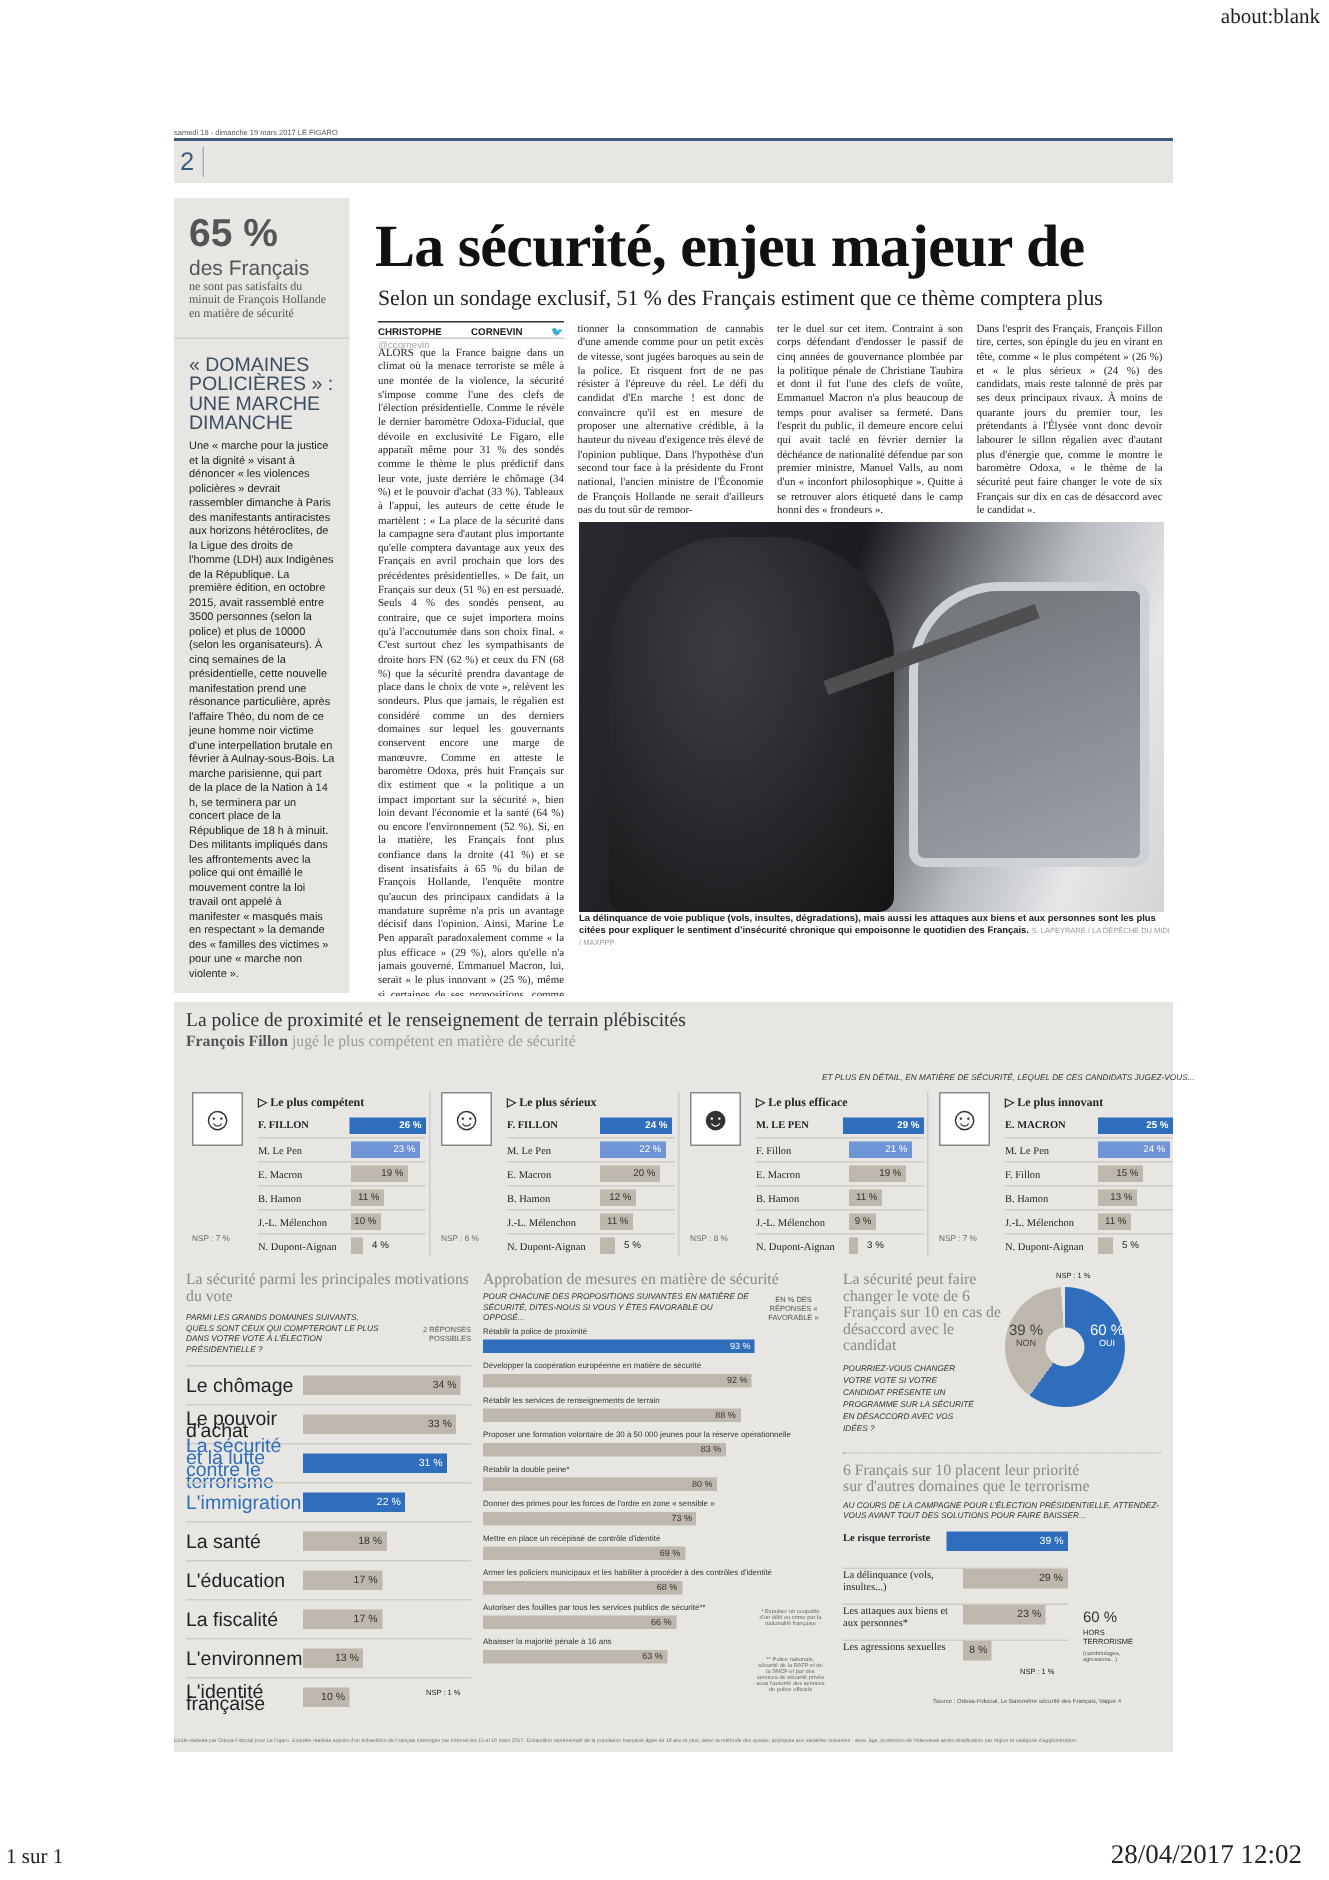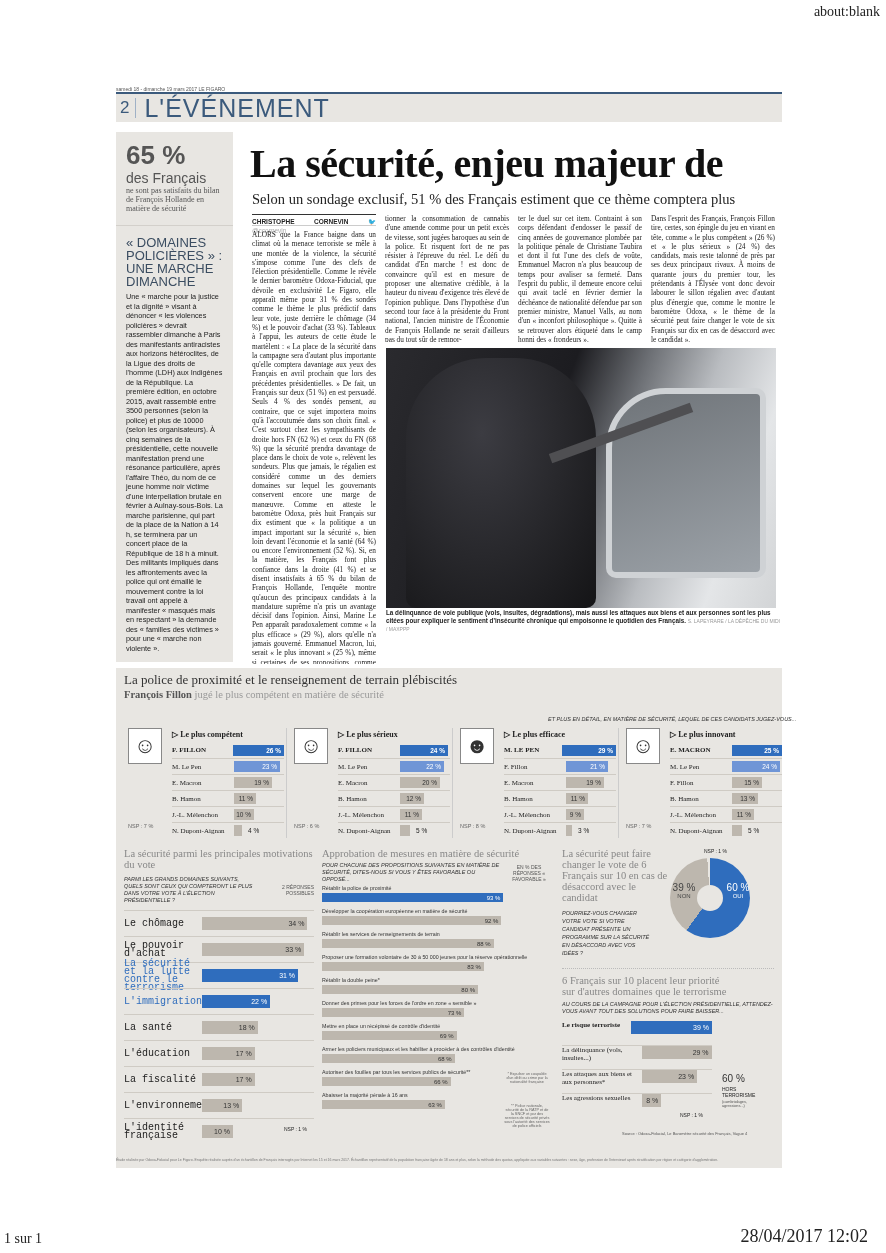--- a/index.html
+++ b/index.html
@@ -41,47 +41,46 @@
 .p-title{position:absolute;left:48px;top:2px;font-size:8px;font-weight:bold;font-family:"Liberation Serif",serif}
 .p-row{position:absolute;left:48px;height:16px;width:112px;border-top:1px solid #cfcbc4;font-size:7px;font-family:"Liberation Serif",serif;display:flex;align-items:center}
 .p-row .nm{width:62px;white-space:nowrap}
 .p-bar{height:11px;display:flex;align-items:center;justify-content:flex-end;font-family:"Liberation Sans",sans-serif;font-size:6.5px;padding-right:3px;color:#333}
 .p-nsp{position:absolute;left:4px;top:95px;font-size:5.5px;color:#666;font-family:"Liberation Sans",sans-serif}
 .vd{position:absolute;top:60px;width:1px;height:110px;background:#ccc}
 .sec{position:absolute;top:180px;font-family:"Liberation Sans",sans-serif}
 .sec-title{font-family:"Liberation Serif",serif;font-size:10.5px;color:#888;line-height:11px}
 .sec-q{font-style:italic;font-size:5.5px;line-height:7px;color:#333;text-transform:uppercase;margin-top:6px}
 .row1{position:absolute;left:0;width:190px;height:26px;border-top:1px solid #cfcbc4;display:flex;align-items:center}
-.row1 .lb{width:78px;font-size:10px;font-family:Liberation Mono, monospace;line-height:8px}
+.row1 .lb{width:78px;font-size:13px;font-family:Liberation Sans, sans-serif;line-height:8px}
 .bar1{height:13px;display:flex;align-items:center;justify-content:flex-end;font-size:7px;padding-right:3px;color:#333}
 .row2{position:absolute;left:0;width:228px}
 .row2 .lb{font-size:5.3px;color:#333;margin-bottom:2px;white-space:nowrap}
 .bar2{height:9px;display:flex;align-items:center;justify-content:flex-end;font-size:6px;padding-right:3px;color:#333}
 .donut{position:absolute;left:108px;top:10px;width:80px;height:80px;border-radius:50%;background:conic-gradient(#2f6dbd 0 216deg,#bdb7ae 216deg 356deg,#e8e6e2 356deg 360deg)}
 .donut .hole{position:absolute;left:27px;top:27px;width:26px;height:26px;border-radius:50%;background:#e8e6e2}
 .row3{position:absolute;left:0;width:150px;height:22px;border-top:1px solid #cfcbc4;display:flex;align-items:flex-start}
 .row3 .lb{width:80px;font-size:7px;font-family:"Liberation Serif",serif;line-height:8px}
 .fine{position:absolute;left:0;top:490px;width:666px;font-size:3.5px;color:#777;line-height:5px;font-family:"Liberation Sans",sans-serif}
 </style>
 </head>
 <body>
 
 <div class="print-hdr">about:blank</div>
 
 <div class="page">
   <div class="dateline">samedi 18 - dimanche 19 mars 2017 LE FIGARO</div>
   <div class="rubrique">
     <span class="num">2</span>
-    <span class="name">L'ÉVÉNEMENT</span>
   </div>
 
   <div class="sidebar">
     <div class="big65">65 %</div>
     <div class="s-fr">des Français</div>
-    <div class="s-sub">ne sont pas satisfaits du bilan de François Hollande en matière de sécurité</div>
+    <div class="s-sub">ne sont pas satisfaits du minuit de François Hollande en matière de sécurité</div>
     <div class="s-line"></div>
     <div class="viol">« DOMAINES POLICIÈRES » : UNE MARCHE DIMANCHE</div>
     <div class="viol-body">Une « marche pour la justice et la dignité » visant à dénoncer « les violences policières » devrait rassembler dimanche à Paris des manifestants antiracistes aux horizons hétéroclites, de la Ligue des droits de l'homme (LDH) aux Indigènes de la République. La première édition, en octobre 2015, avait rassemblé entre 3500 personnes (selon la police) et plus de 10000 (selon les organisateurs). À cinq semaines de la présidentielle, cette nouvelle manifestation prend une résonance particulière, après l'affaire Théo, du nom de ce jeune homme noir victime d'une interpellation brutale en février à Aulnay-sous-Bois. La marche parisienne, qui part de la place de la Nation à 14 h, se terminera par un concert place de la République de 18 h à minuit. Des militants impliqués dans les affrontements avec la police qui ont émaillé le mouvement contre la loi travail ont appelé à manifester « masqués mais en respectant » la demande des « familles des victimes » pour une « marche non violente ».</div>
   </div>
 
   <div class="headline">La sécurité, enjeu majeur de</div>
   <div class="subhead">Selon un sondage exclusif, 51 % des Français estiment que ce thème comptera plus</div>
 
   <div class="cols">
     <div class="col" style="left:0;top:0;height:450px;overflow:hidden">

